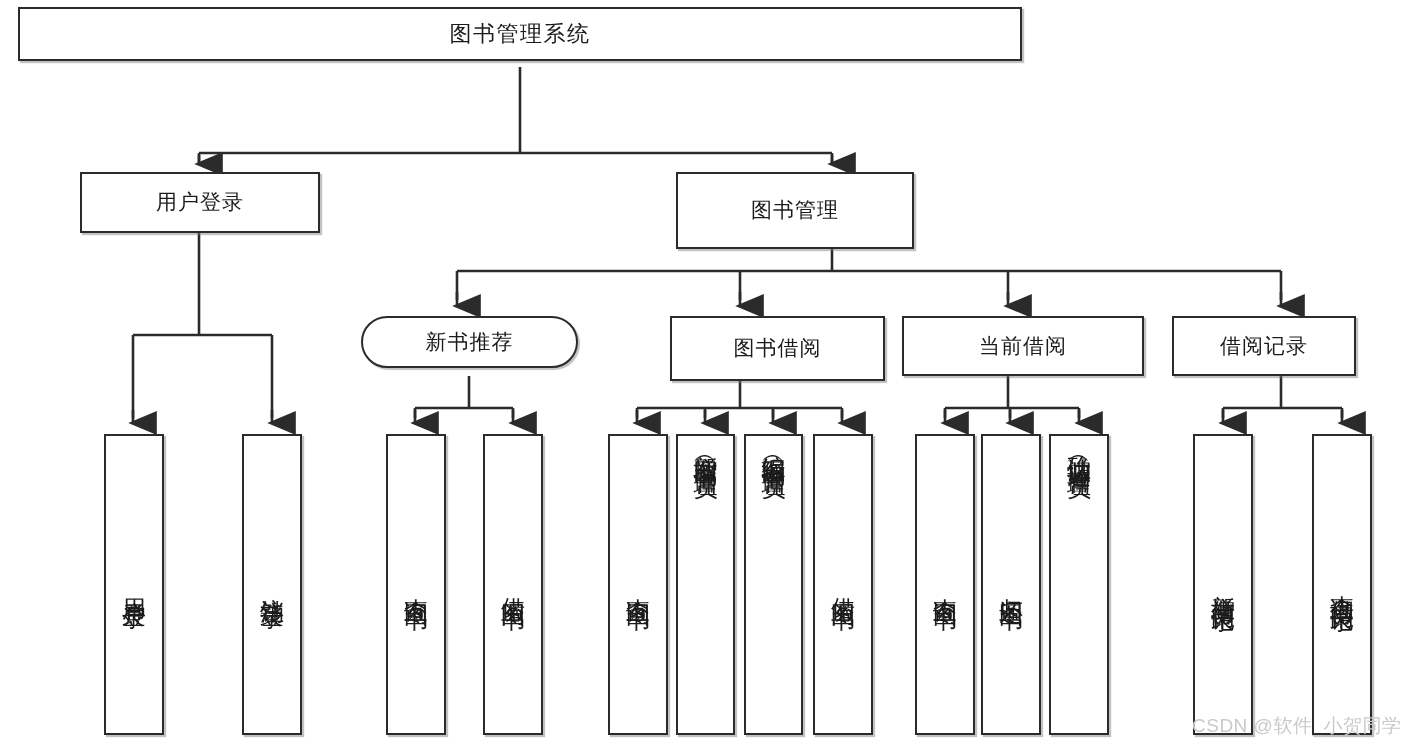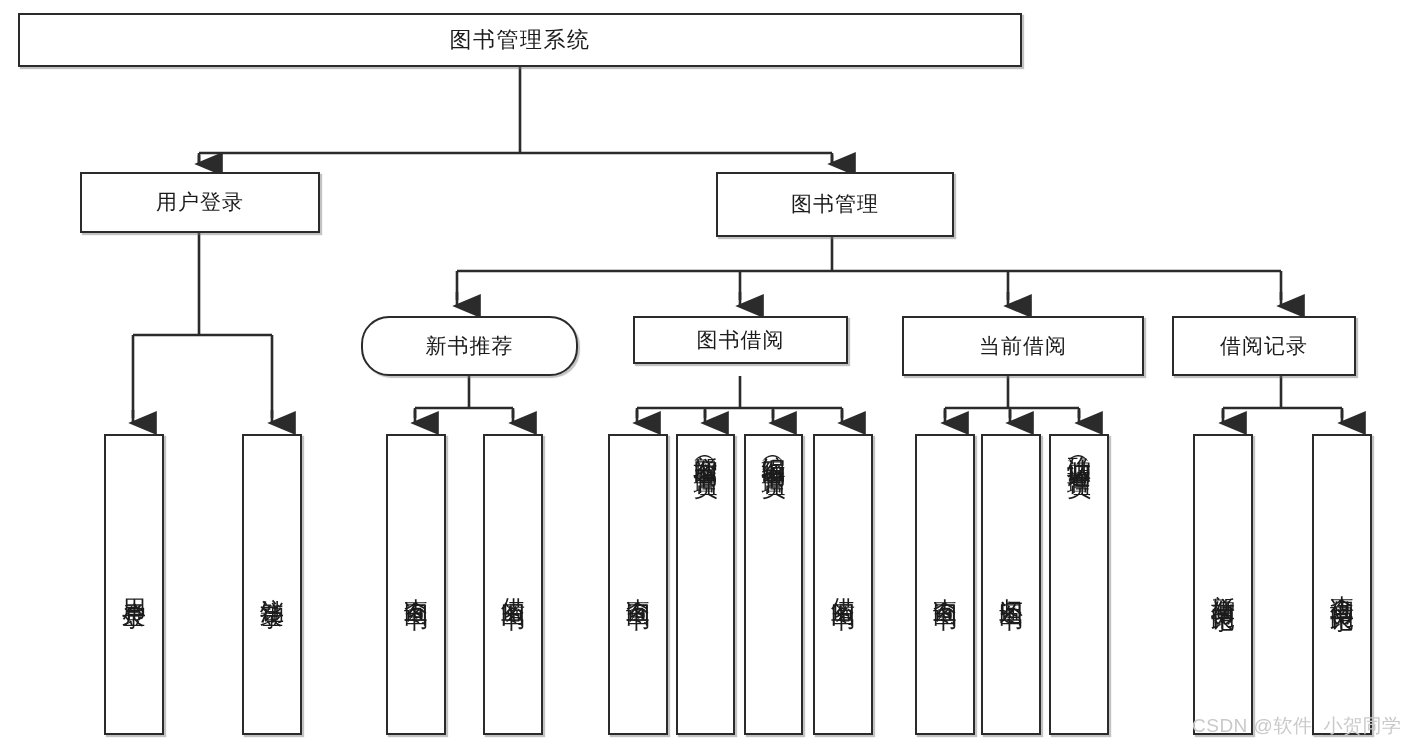--- a/index.html
+++ b/index.html
@@ -173,35 +173,35 @@
       <path d="M 1223 408 L 1342 408"></path>
       <path d="M 1223 408 L 1223 418"></path>
       <path d="M 1342 408 L 1342 418"></path>
     </g>
     <g stroke="#2b2b2b" stroke-width="2.6" fill="none" marker-end="url(#arrow)">
       <path d="M 1223 410 L 1223 423"></path>
       <path d="M 1342 410 L 1342 423"></path>
     </g>
   </svg>
 
-  <div class="node horiz root" style="left:18px; top:13px; width:1004px; height:54px;">
+  <div class="node horiz root" style="left:18px; top:7px; width:1004px; height:54px;">
     <span class="label">图书管理系统</span>
   </div>
 
   <div class="node horiz" style="left:80px; top:172px; width:240px; height:61px;">
     <span class="label">用户登录</span>
   </div>
-  <div class="node horiz" style="left:716px; top:172px; width:238px; height:65px;">
+  <div class="node horiz" style="left:676px; top:172px; width:238px; height:77px;">
     <span class="label">图书管理</span>
   </div>
 
-  <div class="node horiz" style="left:361px; top:316px; width:217px; height:60px;border-radius:28px;">
+  <div class="node horiz" style="left:361px; top:316px; width:217px; height:52px;border-radius:28px;">
     <span class="label">新书推荐</span>
   </div>
-  <div class="node horiz" style="left:633px; top:316px; width:215px; height:48px;">
+  <div class="node horiz" style="left:670px; top:316px; width:215px; height:65px;">
     <span class="label">图书借阅</span>
   </div>
   <div class="node horiz" style="left:902px; top:316px; width:242px; height:60px;">
     <span class="label">当前借阅</span>
   </div>
   <div class="node horiz" style="left:1172px; top:316px; width:184px; height:60px;">
     <span class="label">借阅记录</span>
   </div>
 
   <div class="node vert mid" style="left:104px; top:434px; width:60px; height:301px;">

